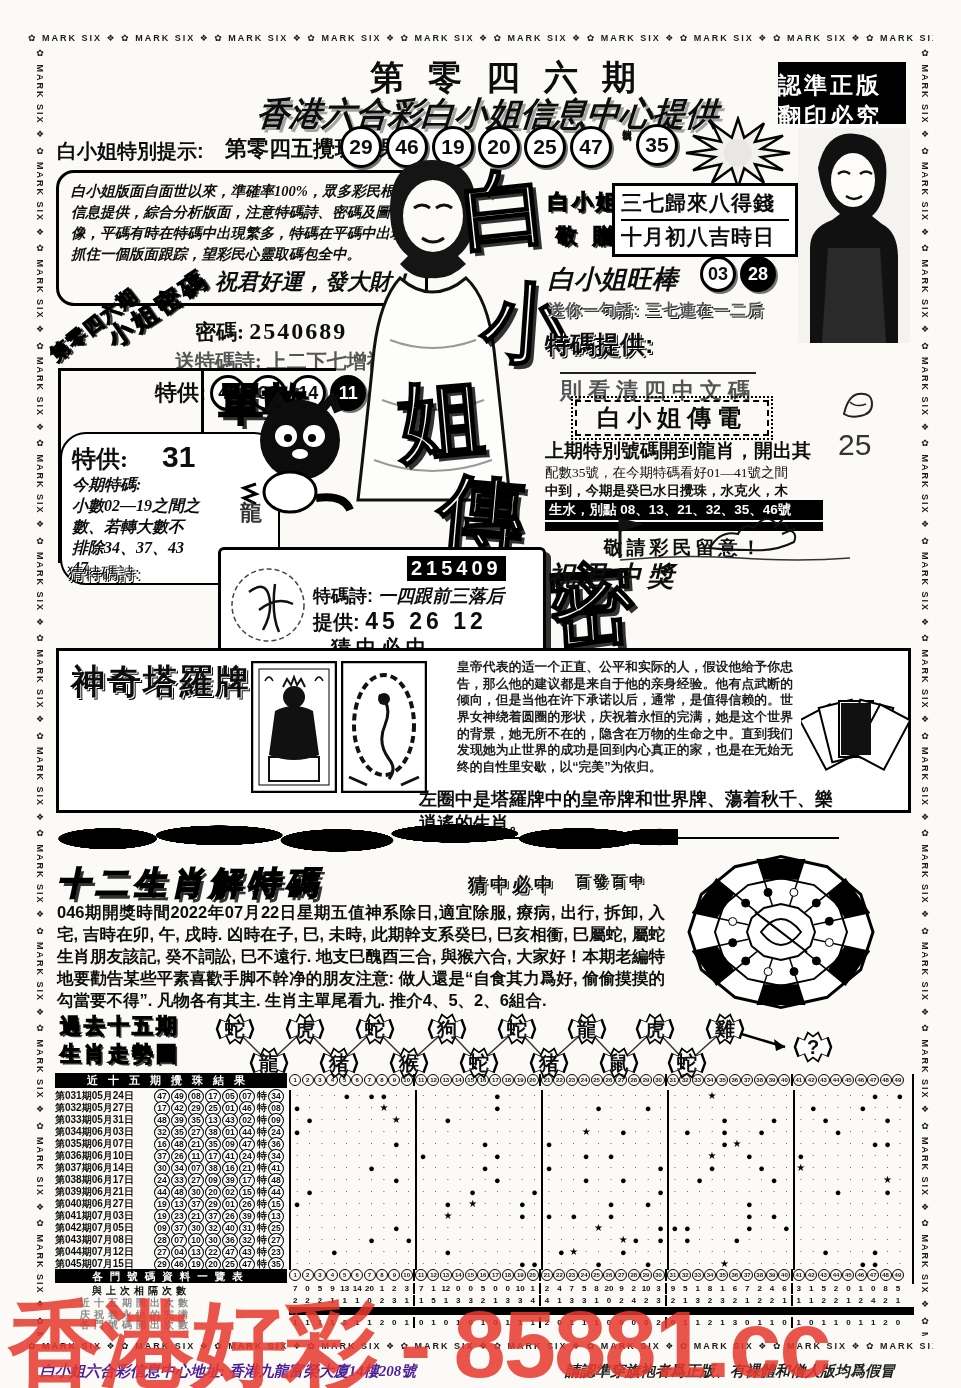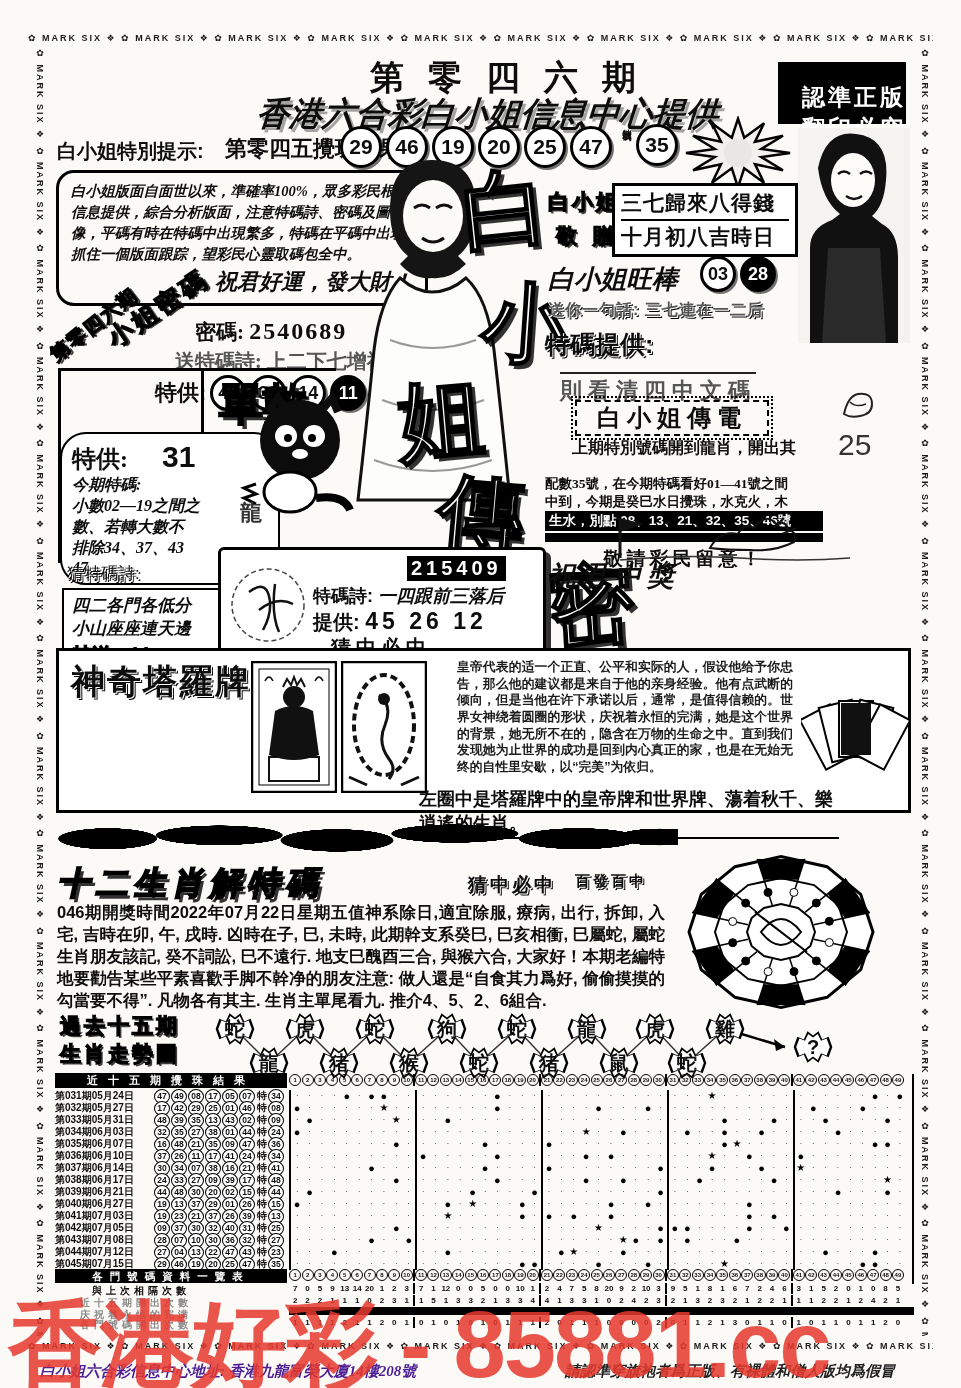--- a/index.html
+++ b/index.html
@@ -55,21 +55,21 @@
 
   <div class="bstrip abs" id="b-top" style="left:28px;top:28px;width:905px;height:20px;">✿ MARK SIX ❖ ✿ MARK SIX ❖ ✿ MARK SIX ❖ ✿ MARK SIX ❖ ✿ MARK SIX ❖ ✿ MARK SIX ❖ ✿ MARK SIX ❖ ✿ MARK SIX ❖ ✿ MARK SIX ❖ ✿ MARK SIX ❖ ✿ MARK SIX ❖ ✿ MARK SIX ❖ ✿ MARK SIX ❖ ✿ MARK SIX ❖ ✿ MARK SIX ❖ ✿ MARK SIX ❖ ✿ MARK SIX ❖ ✿ MARK SIX ❖ ✿ MARK SIX ❖ ✿ MARK SIX ❖ ✿ MARK SIX ❖ ✿ MARK SIX ❖ ✿ MARK SIX ❖ ✿ MARK SIX ❖ ✿ MARK SIX ❖ ✿ MARK SIX ❖ ✿ MARK SIX ❖ ✿ MARK SIX ❖ ✿ MARK SIX ❖ ✿ MARK SIX ❖ ✿ MARK SIX ❖ ✿ MARK SIX ❖ ✿ MARK SIX ❖ ✿ MARK SIX ❖ ✿ MARK SIX ❖ ✿ MARK SIX ❖ ✿ MARK SIX ❖ ✿ MARK SIX ❖ ✿ MARK SIX ❖ ✿ MARK SIX ❖ </div>
   <div class="bstrip abs" id="b-bottom" style="left:28px;top:1336px;width:905px;height:20px;">✿ MARK SIX ❖ ✿ MARK SIX ❖ ✿ MARK SIX ❖ ✿ MARK SIX ❖ ✿ MARK SIX ❖ ✿ MARK SIX ❖ ✿ MARK SIX ❖ ✿ MARK SIX ❖ ✿ MARK SIX ❖ ✿ MARK SIX ❖ ✿ MARK SIX ❖ ✿ MARK SIX ❖ ✿ MARK SIX ❖ ✿ MARK SIX ❖ ✿ MARK SIX ❖ ✿ MARK SIX ❖ ✿ MARK SIX ❖ ✿ MARK SIX ❖ ✿ MARK SIX ❖ ✿ MARK SIX ❖ ✿ MARK SIX ❖ ✿ MARK SIX ❖ ✿ MARK SIX ❖ ✿ MARK SIX ❖ ✿ MARK SIX ❖ ✿ MARK SIX ❖ ✿ MARK SIX ❖ ✿ MARK SIX ❖ ✿ MARK SIX ❖ ✿ MARK SIX ❖ ✿ MARK SIX ❖ ✿ MARK SIX ❖ ✿ MARK SIX ❖ ✿ MARK SIX ❖ ✿ MARK SIX ❖ ✿ MARK SIX ❖ ✿ MARK SIX ❖ ✿ MARK SIX ❖ ✿ MARK SIX ❖ ✿ MARK SIX ❖ </div>
   <div class="bstrip v abs" id="b-left" style="left:30px;top:48px;width:20px;height:1288px;">✿ MARK SIX ❖ ✿ MARK SIX ❖ ✿ MARK SIX ❖ ✿ MARK SIX ❖ ✿ MARK SIX ❖ ✿ MARK SIX ❖ ✿ MARK SIX ❖ ✿ MARK SIX ❖ ✿ MARK SIX ❖ ✿ MARK SIX ❖ ✿ MARK SIX ❖ ✿ MARK SIX ❖ ✿ MARK SIX ❖ ✿ MARK SIX ❖ ✿ MARK SIX ❖ ✿ MARK SIX ❖ ✿ MARK SIX ❖ ✿ MARK SIX ❖ ✿ MARK SIX ❖ ✿ MARK SIX ❖ ✿ MARK SIX ❖ ✿ MARK SIX ❖ ✿ MARK SIX ❖ ✿ MARK SIX ❖ ✿ MARK SIX ❖ ✿ MARK SIX ❖ ✿ MARK SIX ❖ ✿ MARK SIX ❖ ✿ MARK SIX ❖ ✿ MARK SIX ❖ ✿ MARK SIX ❖ ✿ MARK SIX ❖ ✿ MARK SIX ❖ ✿ MARK SIX ❖ ✿ MARK SIX ❖ ✿ MARK SIX ❖ ✿ MARK SIX ❖ ✿ MARK SIX ❖ ✿ MARK SIX ❖ ✿ MARK SIX ❖ </div>
   <div class="bstrip v abs" id="b-right" style="left:915px;top:48px;width:20px;height:1288px;">✿ MARK SIX ❖ ✿ MARK SIX ❖ ✿ MARK SIX ❖ ✿ MARK SIX ❖ ✿ MARK SIX ❖ ✿ MARK SIX ❖ ✿ MARK SIX ❖ ✿ MARK SIX ❖ ✿ MARK SIX ❖ ✿ MARK SIX ❖ ✿ MARK SIX ❖ ✿ MARK SIX ❖ ✿ MARK SIX ❖ ✿ MARK SIX ❖ ✿ MARK SIX ❖ ✿ MARK SIX ❖ ✿ MARK SIX ❖ ✿ MARK SIX ❖ ✿ MARK SIX ❖ ✿ MARK SIX ❖ ✿ MARK SIX ❖ ✿ MARK SIX ❖ ✿ MARK SIX ❖ ✿ MARK SIX ❖ ✿ MARK SIX ❖ ✿ MARK SIX ❖ ✿ MARK SIX ❖ ✿ MARK SIX ❖ ✿ MARK SIX ❖ ✿ MARK SIX ❖ ✿ MARK SIX ❖ ✿ MARK SIX ❖ ✿ MARK SIX ❖ ✿ MARK SIX ❖ ✿ MARK SIX ❖ ✿ MARK SIX ❖ ✿ MARK SIX ❖ ✿ MARK SIX ❖ ✿ MARK SIX ❖ ✿ MARK SIX ❖ </div>
 
 
   <div class="abs serif" style="left:300px;top:55px;width:430px;text-align:center;font-size:34px;font-weight:900;letter-spacing:24px;">第零四六期</div>
   <div class="abs scriptt" style="left:200px;top:92px;width:575px;text-align:center;font-size:33px;font-weight:900;transform:skewX(-4deg);text-shadow:3px 3px 0 rgba(0,0,0,.35);">香港六合彩白小姐信息中心提供</div>
 
-  <div class="abs" style="left:778px;top:62px;width:128px;height:62px;background:#000;color:#fff;text-align:right;padding-top:20px;box-sizing:border-box;">
+  <div class="abs" style="left:778px;top:62px;width:128px;height:62px;background:#000;color:#fff;text-align:left;padding-top:8px;box-sizing:border-box;">
     <div style="font-size:23px;font-weight:900;letter-spacing:3px;">認準正版</div>
     <div style="font-size:23px;font-weight:900;letter-spacing:3px;">翻印必究</div>
   </div>
 
   <div class="abs" style="left:57px;top:138px;font-size:20px;font-weight:900;">白小姐特別提示:</div>
   <div class="abs serif" style="left:225px;top:134px;font-size:22px;font-weight:900;">第零四五攪珠結果</div>
   <div class="abs" id="prev-balls" style="left:340px;top:126px;"><span class="ball">29</span><span class="ball">46</span><span class="ball">19</span><span class="ball">20</span><span class="ball">25</span><span class="ball">47</span></div>
   <div class="abs" style="left:620px;top:122px;writing-mode:vertical-rl;font-size:9px;font-weight:bold;height:52px;letter-spacing:1px;">特別號碼</div>
   <div class="abs" id="special-ball" style="left:636px;top:124px;"><span class="ball">35</span></div>
   <svg class="abs" style="left:683px;top:116px;" width="110" height="74" viewBox="0 0 110 74">
@@ -145,28 +145,20 @@
     <circle cx="50" cy="50" r="4" fill="#000"></circle>
       <circle cx="74" cy="50" r="4" fill="#000"></circle>
     <ellipse cx="62" cy="66" rx="8" ry="5" fill="#fff"></ellipse>
     <ellipse cx="52" cy="104" rx="26" ry="20" fill="#fff" stroke="#000" stroke-width="3"></ellipse>
     <path d="M78 110 q28 -4 34 12" stroke="#000" stroke-width="8" fill="none"></path>
     <path d="M18 96 l-12 4 12 6 -12 4 12 6" stroke="#000" stroke-width="3" fill="none"></path>
   </svg>
   <div class="abs serif" style="left:240px;top:498px;font-size:22px;font-weight:900;color:#333;">龍</div>
 
   <div class="abs distress" style="left:67px;top:562px;font-size:17px;font-weight:400;">猜特碼詩:</div>
-  <div class="abs" style="left:62px;top:588px;width:180px;border:2.5px solid #000;padding:4px 8px;box-sizing:border-box;background:#fff;">
-    <div class="scriptt" style="font-size:17px;">四二各門各低分</div>
-    <div class="scriptt" style="font-size:17px;">小山座座連天邊</div>
-    <div style="display:flex;align-items:baseline;margin-top:2px;">
-      <span class="out-sm" style="font-size:20px;">特送:</span>
-      <span style="font-size:22px;font-weight:900;margin-left:10px;">11</span>
-    </div>
-  </div>
 
   <div class="abs" style="left:218px;top:547px;width:322px;height:110px;border:3px solid #000;border-radius:6px;background:#fff;box-shadow:5px 5px 0 rgba(0,0,0,.8);">
     <svg width="78" height="86" viewBox="0 0 78 86" style="position:absolute;left:8px;top:12px;">
       <circle cx="39" cy="43" r="36" fill="none" stroke="#444" stroke-width="1.5" stroke-dasharray="5 3"></circle>
       <path d="M20 30 q16 -12 20 4 t-6 34 M30 48 q18 -14 34 -6 M46 22 q-4 30 4 48" stroke="#111" stroke-width="2.5" fill="none"></path>
     </svg>
     <div style="position:absolute;left:186px;top:6px;background:#000;color:#fff;font-weight:900;font-size:20px;letter-spacing:4px;padding:1px 4px;">215409</div>
     <div style="position:absolute;left:92px;top:34px;font-weight:900;font-size:18px;">
       <span>特碼詩:</span>
       <span class="scriptt">一四跟前三落后</span>
@@ -189,22 +181,22 @@
   <div class="abs blurry distress" style="left:548px;top:300px;font-size:16px;font-weight:900;letter-spacing:1px;">送你一句話: 三七連在一二后</div>
   <div class="abs" style="left:545px;top:328px;display:flex;align-items:center;">
     <span class="distress" style="font-size:25px;font-weight:900;">特碼提供:</span>
   </div>
   <div class="abs blurry serif" style="left:560px;top:372px;font-size:22px;font-weight:900;letter-spacing:6px;border-top:2px solid #222;padding-top:2px;">則看清四中文碼</div>
 
   <div class="abs" style="left:575px;top:400px;width:190px;border:2px dashed #000;outline:2px dotted #000;outline-offset:2px;text-align:center;">
     <span class="serif" style="font-size:24px;font-weight:900;letter-spacing:6px;">白小姐傳電</span>
   </div>
   <div class="abs" style="left:545px;top:438px;width:278px;">
-    <div class="serif" style="font-size:16px;font-weight:bold;text-align:center;">上期特別號碼開到龍肖，開出其</div>
-    <div class="serif" style="font-size:13.5px;font-weight:bold;margin-top:16px;">配數35號，在今期特碼看好01—41號之間</div>
+    <div class="serif" style="font-size:19px;font-weight:bold;text-align:left;">上期特別號碼開到龍肖，開出其</div>
+    <div class="serif" style="font-size:13.5px;font-weight:normal;">配數35號，在今期特碼看好01—41號之間</div>
     <div class="serif" style="font-size:13.5px;font-weight:bold;">中到，今期是癸巳水日攪珠，水克火，木</div>
     <div style="font-size:13.5px;font-weight:bold;background:#000;color:#fff;padding:1px 4px;">生水，別點 08、13、21、32、35、46號</div>
     <div style="height:9px;background:#000;margin-top:2px;"></div>
     <div class="serif" style="font-size:19px;font-weight:900;letter-spacing:4px;margin-top:4px;text-align:center;">敬請彩民留意！</div>
   </div>
   <div class="abs scriptt" style="left:548px;top:558px;font-size:27px;letter-spacing:6px;">祝君中獎</div>
   <div class="abs" style="left:838px;top:428px;font-size:30px;color:#333;">25</div>
   <svg class="abs" style="left:838px;top:388px;" width="40" height="34" viewBox="0 0 40 34">
     <path d="M6 26 q4 -18 14 -20 q14 -2 14 10 q0 10 -12 12 q-10 2 -16 -2 Z" fill="none" stroke="#222" stroke-width="2"></path>
     <path d="M12 14 q6 6 16 2" stroke="#222" stroke-width="1.5" fill="none"></path>

